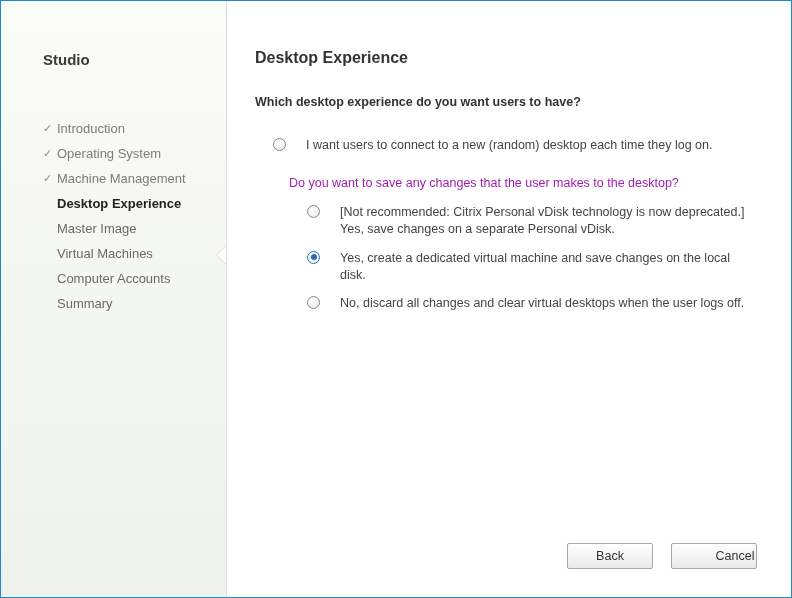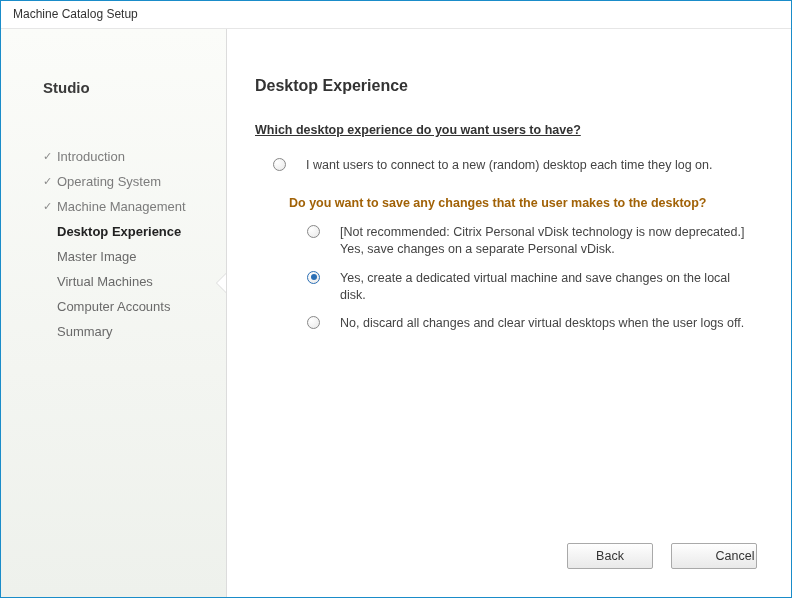--- a/index.html
+++ b/index.html
@@ -84,22 +84,21 @@
   .content h1 {
     font-size: 16px;
     font-weight: 600;
     color: #333;
     margin-bottom: 28px;
   }
   .question1 {
     font-size: 12.5px;
     font-weight: 600;
     color: #333;
-    margin-bottom: 16px;
-    text-decoration: underline;
+    margin-bottom: 24px;
   }
   .radio-row {
     display: flex;
     align-items: flex-start;
     gap: 20px;
     padding: 4px 0 8px 18px;
     font-size: 12.5px;
     color: #444;
     cursor: pointer;
   }
@@ -118,22 +117,22 @@
     content: "";
     position: absolute;
     left: 2.5px; top: 2.5px;
     width: 6px; height: 6px;
     background: #2b6fb5;
     border-radius: 50%;
   }
   .radio-label { line-height: 1.35; max-width: 420px; }
   .question2 {
     font-size: 12.5px;
-    font-weight: 700;
-    color: #a16207;
+    font-weight: 400;
+    color: #a21caf;
     margin: 14px 0 10px 34px;
   }
   .footer {
     margin-top: auto;
     display: flex;
     justify-content: flex-end;
     padding-bottom: 8px;
   }
   .btn {
     min-width: 86px;
@@ -150,21 +149,20 @@
     background: linear-gradient(to bottom, #49a3e1, #2f86cc);
     color: #fff;
     min-width: 92px;
   }
   .btn.cancel { margin-left: 18px; padding-left: 42px; }
 </style>
 </head>
 <body>
 
 <div class="window">
-  <div class="titlebar">Machine Catalog Setup</div>
   <div class="body">
 
     <div class="sidebar">
       <div class="studio-title">Studio</div>
       <ul class="nav">
         <li class="done">
           <span class="tick">✓</span>
           <span>Introduction</span>
         </li>
         <li class="done">

